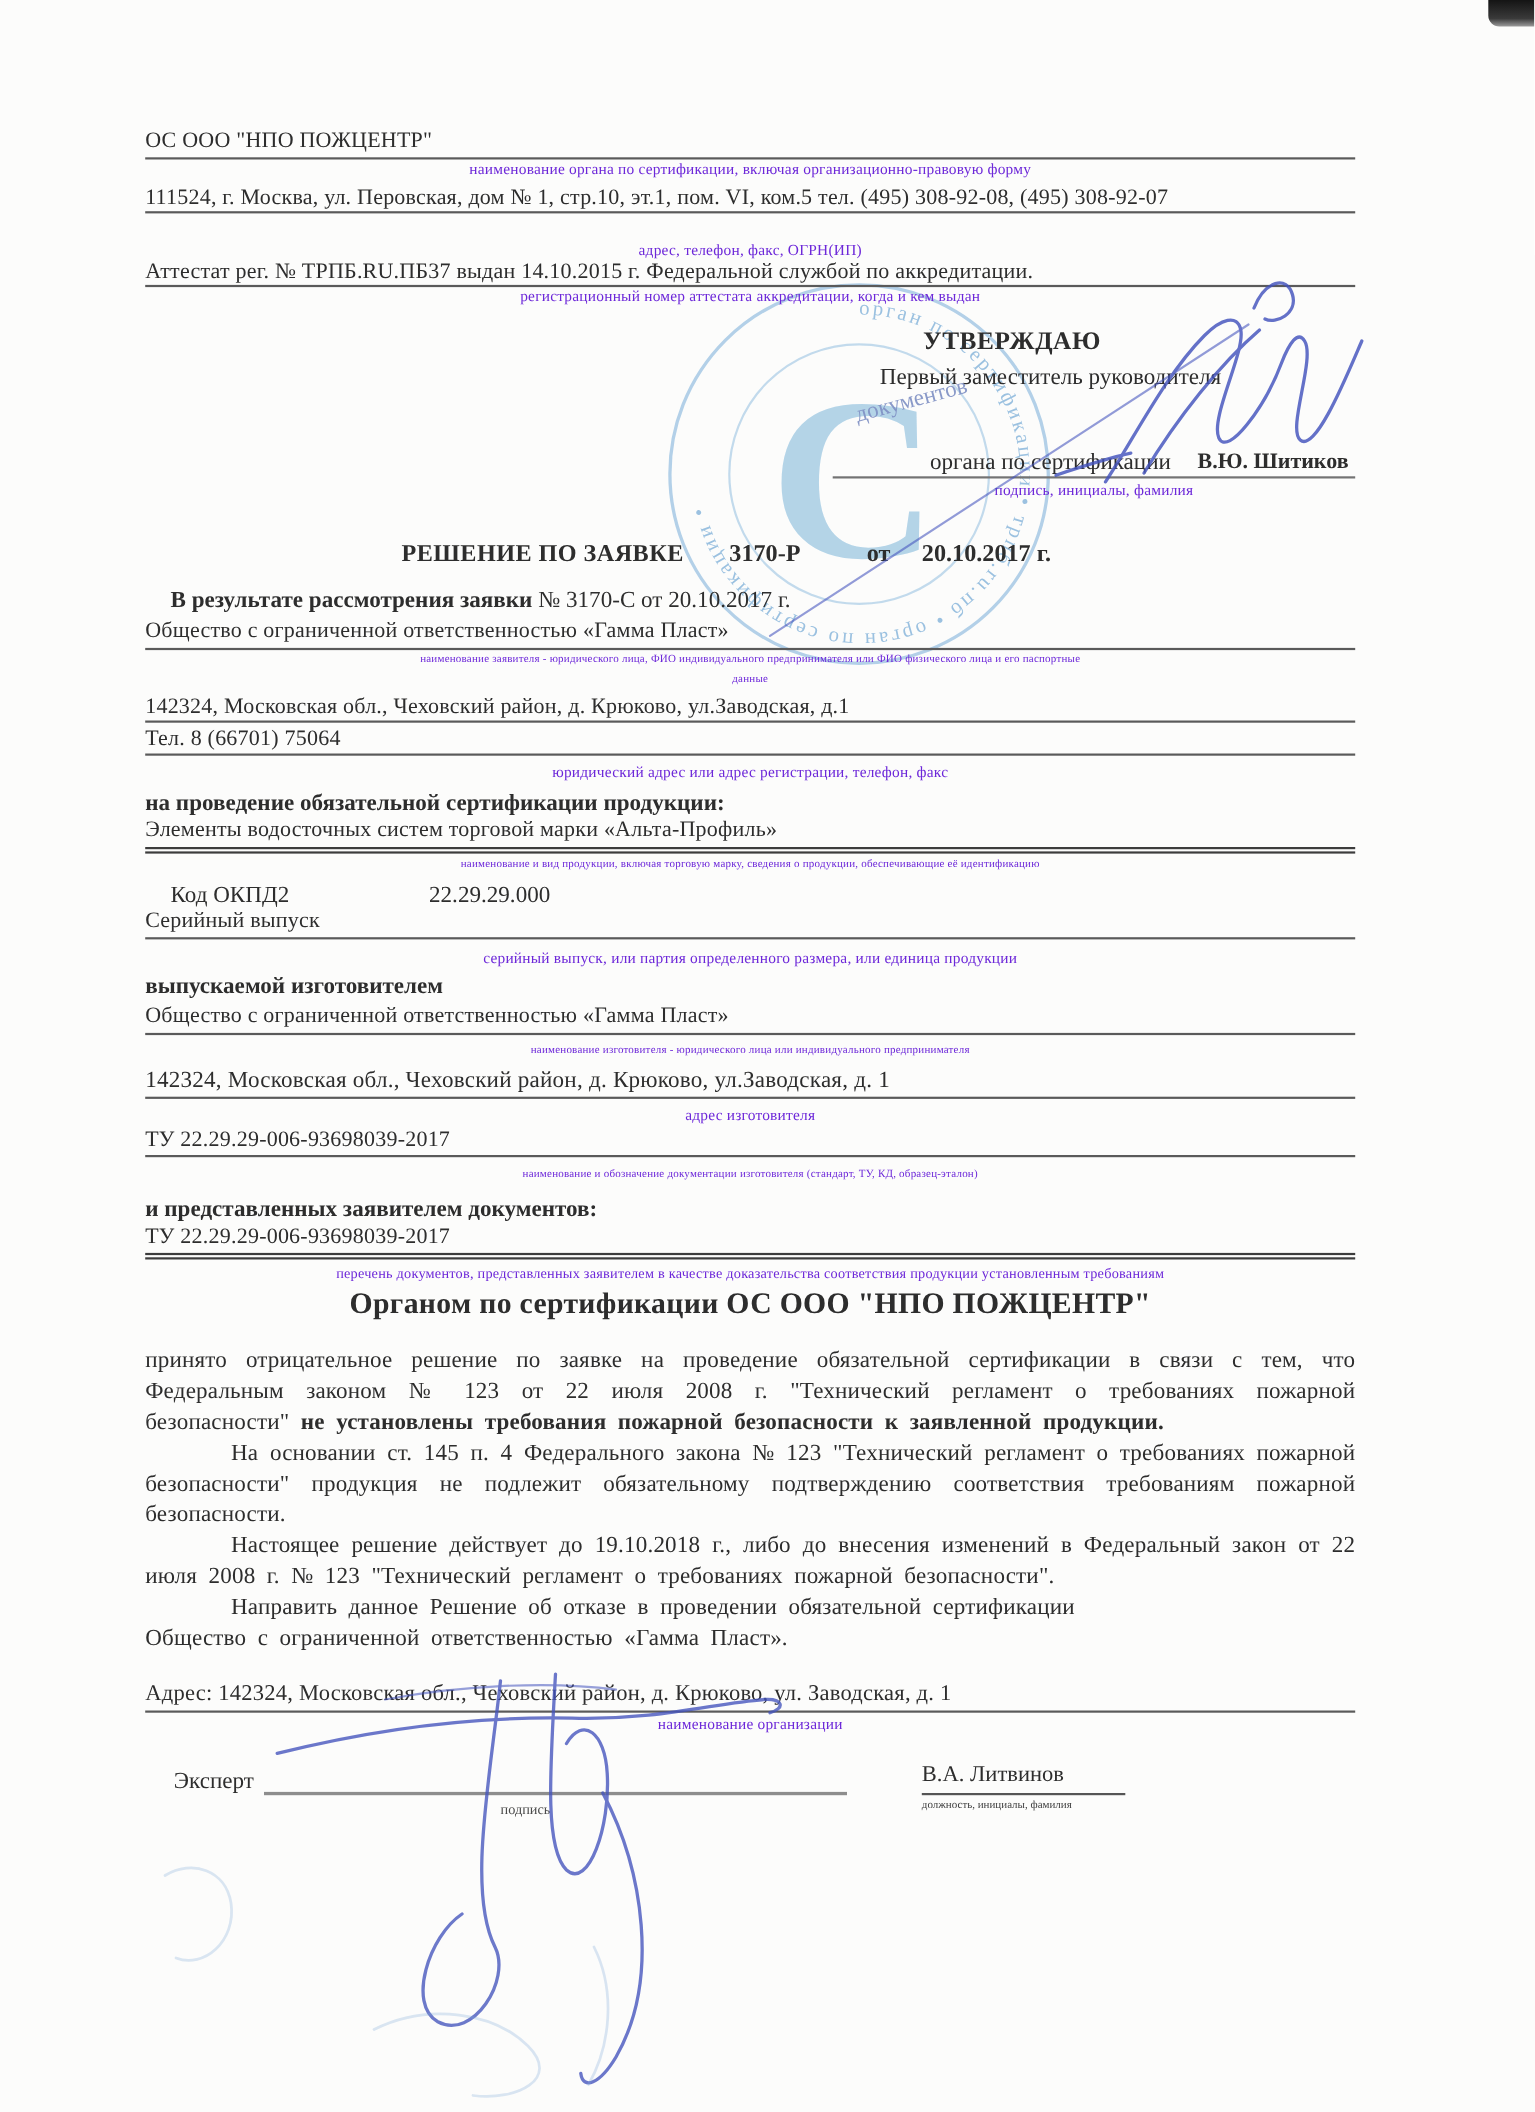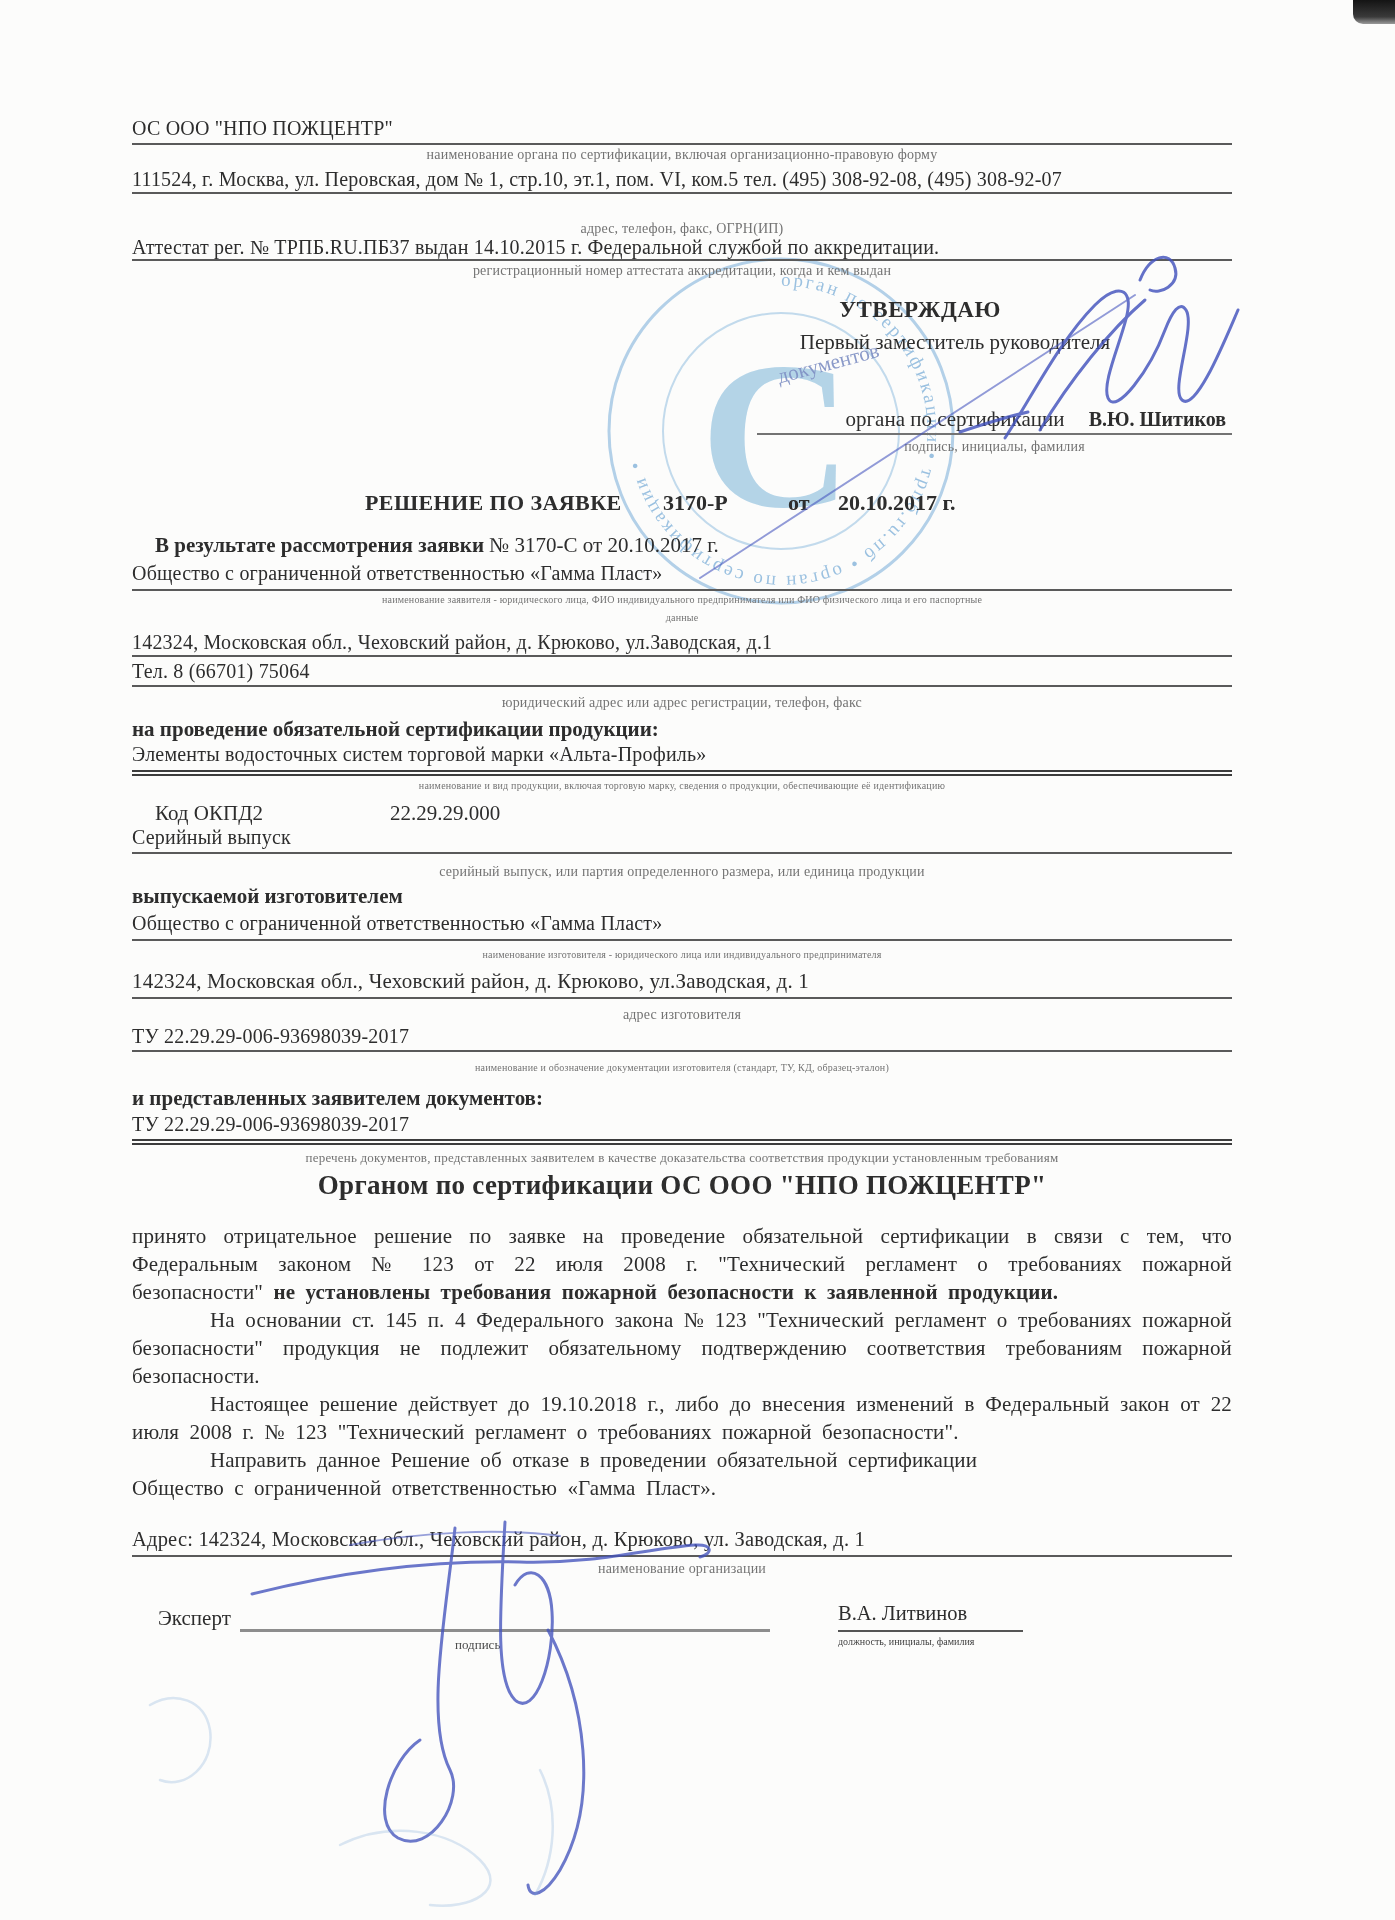--- a/index.html
+++ b/index.html
@@ -2,21 +2,21 @@
 <html><head>
 <meta charset="utf-8">
 <style>
   html,body{margin:0;padding:0;background:#ffffff;}
   .page{position:relative;width:1395px;height:1920px;background:#fcfcfb;
         font-family:"Liberation Serif",serif;color:#2d2d2d;overflow:hidden;}
   .el{position:absolute;}
   .fld{left:132px;width:1100px;font-size:20px;letter-spacing:.2px;
        border-bottom:2px solid #5a5a5a;white-space:nowrap;overflow:visible;}
   .dbl{border-bottom:6px double #3c3c3c;}
-  .cap{left:132px;width:1100px;font-size:14px;text-align:center;color:#737373;letter-spacing:.2px;}
+  .cap{left:132px;width:1100px;font-size:14px;text-align:center;color:#6d28d9;letter-spacing:.2px;}
   .capsm{font-size:10px;}
   .bold{font-weight:700;}
   .t21{font-size:21px;}
   .t22{font-size:22px;}
   .approve-line{left:710px;width:490px;text-align:center;font-size:21px;}
   .nameline{left:757px;width:475px;height:27px;border-bottom:2px solid #737373;
             text-align:right;font-weight:700;font-size:20px;padding-right:6px;box-sizing:border-box;}
   .dhead{left:132px;width:1100px;text-align:center;font-weight:700;font-size:27px;letter-spacing:.3px;}
   .bodyflow{left:132px;width:1100px;font-size:21px;line-height:28px;text-align:justify;
             word-spacing:5px;letter-spacing:.15px;}

